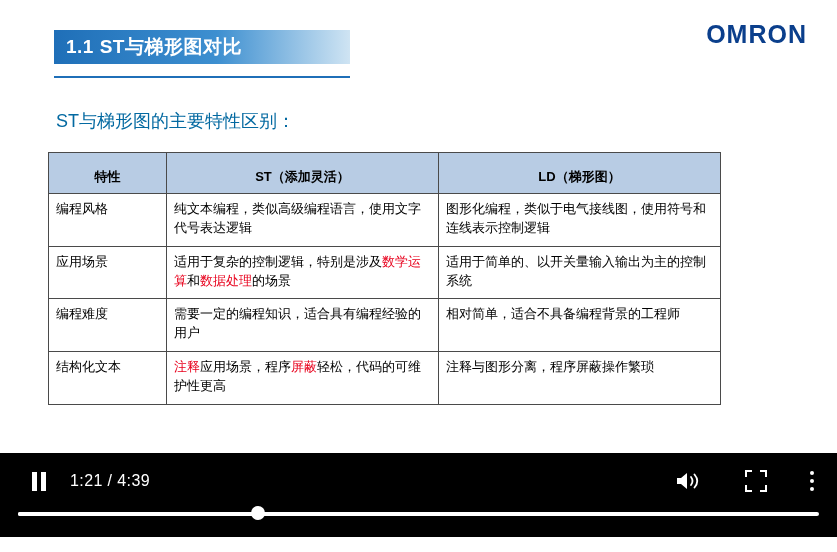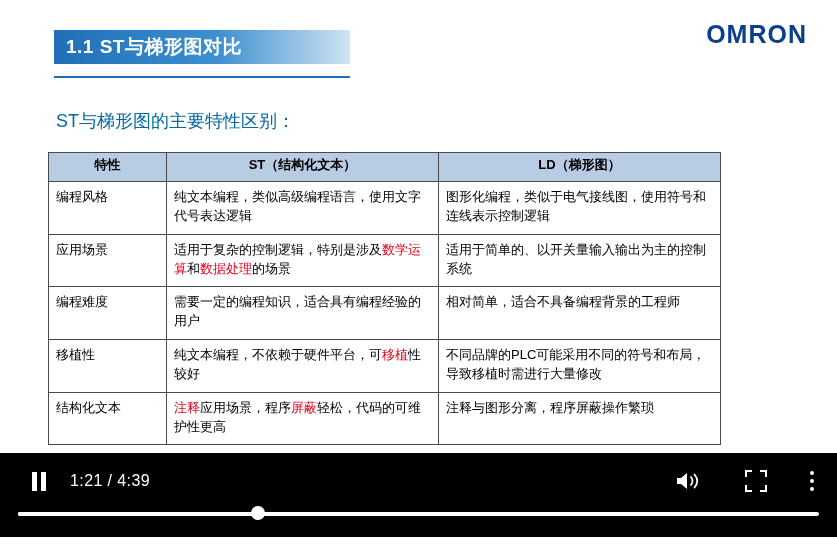--- a/index.html
+++ b/index.html
@@ -94,21 +94,21 @@
   table.cmp th, table.cmp td {
     border: 1px solid #4a4a4a;
     vertical-align: top;
     padding: 6px 7px 8px 7px;
     line-height: 1.45;
   }
   table.cmp thead th {
     background: #b8cce4;
     font-weight: bold;
     height: 20px;
-    padding-top: 3px;
+    padding-top: 15px;
     padding-bottom: 5px;
   }
   .col-a { width: 118px; }
   .col-b { width: 272px; }
   .col-c { width: 282px; }
   td.feat { font-weight: normal; }
   .hl { color: #e8001c; }
   
   .copyright {
     position: absolute;
@@ -251,44 +251,39 @@
 
       <table class="cmp">
         <colgroup>
           <col class="col-a">
             <col class="col-b">
             <col class="col-c">
         </colgroup>
         <thead>
           <tr>
             <th>特性</th>
-            <th>ST（结构化文本）</th>
+            <th>ST（添加灵活）</th>
             <th>LD（梯形图）</th>
           </tr>
         </thead>
         <tbody>
           <tr>
             <td class="feat">编程风格</td>
             <td>纯文本编程，类似高级编程语言，使用文字代号表达逻辑</td>
             <td>图形化编程，类似于电气接线图，使用符号和连线表示控制逻辑</td>
           </tr>
           <tr>
             <td class="feat">应用场景</td>
             <td><span>适用于复杂的控制逻辑，特别是涉及</span><span class="hl">数学运算</span><span>和</span><span class="hl">数据处理</span><span>的场景</span></td>
             <td>适用于简单的、以开关量输入输出为主的控制系统</td>
           </tr>
           <tr>
             <td class="feat">编程难度</td>
             <td>需要一定的编程知识，适合具有编程经验的用户</td>
             <td>相对简单，适合不具备编程背景的工程师</td>
-          </tr>
-          <tr>
-            <td class="feat">移植性</td>
-            <td><span>纯文本编程，不依赖于硬件平台，可</span><span class="hl">移植</span><span>性较好</span></td>
-            <td>不同品牌的PLC可能采用不同的符号和布局，导致移植时需进行大量修改</td>
           </tr>
           <tr>
             <td class="feat">结构化文本</td>
             <td><span class="hl">注释</span><span>应用场景，程序</span><span class="hl">屏蔽</span><span>轻松，代码的可维护性更高</span></td>
             <td>注释与图形分离，程序屏蔽操作繁琐</td>
           </tr>
         </tbody>
       </table>
 
       <div class="page-num">7</div>

